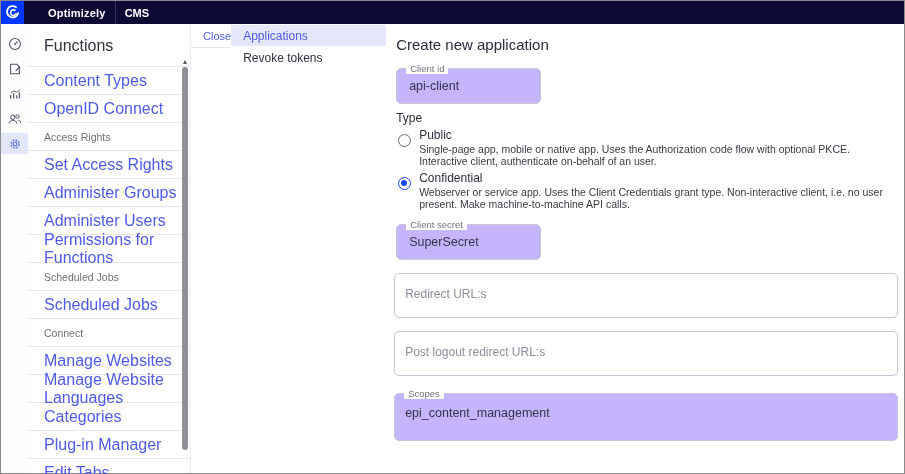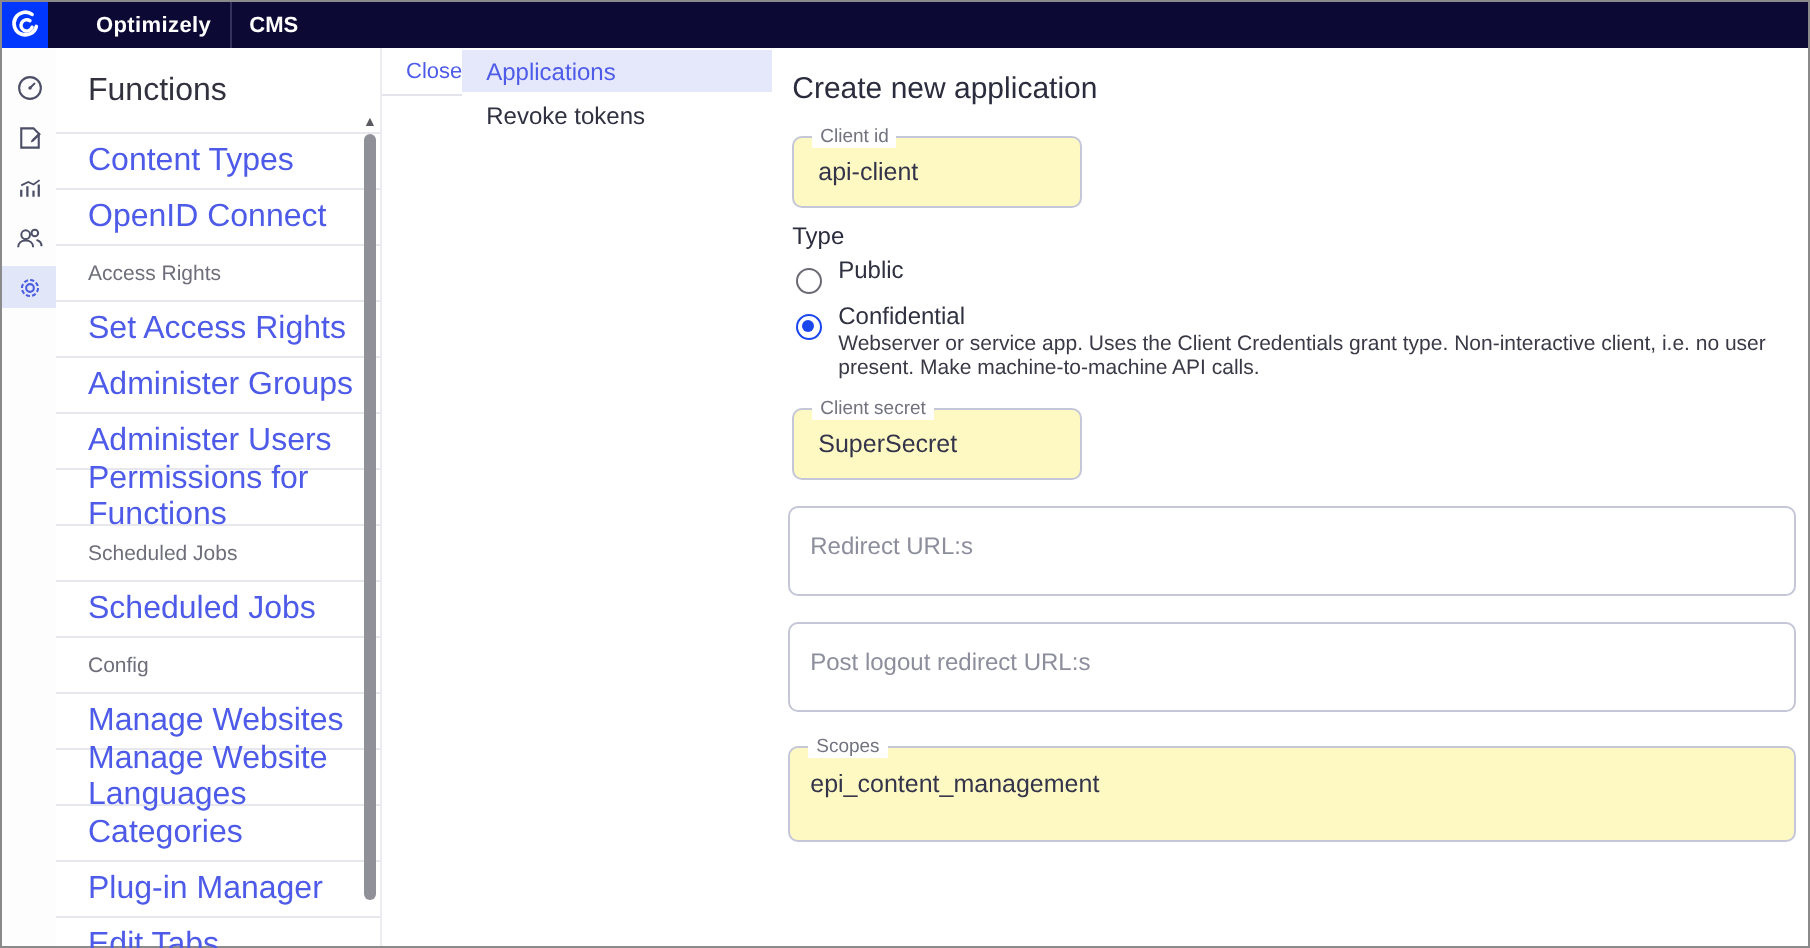--- a/index.html
+++ b/index.html
@@ -40,21 +40,21 @@
   .content-row { flex:1; display:flex; min-height:0; }
 
   
   .panel { width:155px; flex:0 0 155px; }
   .panel-tab { height:21px; display:flex; align-items:center; padding-left:12px; font-size:12px; color:#2f3040; cursor:pointer; margin-top:1px; }
   .panel-tab.selected { background:#e5e8fa; color:#4e5be8; }
 
   
   .main { flex:1; padding:12px 6px 0 8px; min-width:0; }
   .form-title { font-size:15px; color:#2b2c3d; font-weight:500; margin-bottom:15px; padding-left:2px; }
-  .field { position:relative; border:1px solid #c5c6d8; border-radius:5px; background:#fef9c3; }
+  .field { position:relative; border:1px solid #c5c6d8; border-radius:5px; background:#c4b5fd; }
   .field-label { position:absolute; top:-6px; left:9px; background:#fff; padding:0 4px; font-size:9.5px; color:#72737f; line-height:11px; }
   .field-sm { width:145px; height:36px; display:flex; align-items:center; padding-left:12px; margin-left:2px; }
   .field-value { font-size:12.5px; color:#33344a; }
   .type-label { font-size:12px; color:#2b2c3d; margin:7px 0 3px 2px; }
   .radio-row { display:flex; align-items:flex-start; margin-bottom:4px; }
   .radio { width:13px; height:13px; border-radius:50%; border:1.6px solid #6a6a75; margin:6px 8px 0 4px; flex:0 0 13px; position:relative; cursor:pointer; }
   .radio.checked { border-color:#1a46ee; }
   .radio.checked::after { content:""; position:absolute; left:2px; top:2px; width:6px; height:6px; border-radius:50%; background:#1a46ee; }
   .radio-texts { flex:1; }
   .radio-name { font-size:12px; color:#2f3040; }
@@ -126,21 +126,21 @@
       <div class="sidebar-title">Functions</div>
       <div class="nav-row nav-link">Content Types</div>
       <div class="nav-row nav-link">OpenID Connect</div>
       <div class="nav-row nav-section">Access Rights</div>
       <div class="nav-row nav-link">Set Access Rights</div>
       <div class="nav-row nav-link">Administer Groups</div>
       <div class="nav-row nav-link">Administer Users</div>
       <div class="nav-row nav-link">Permissions for Functions</div>
       <div class="nav-row nav-section">Scheduled Jobs</div>
       <div class="nav-row nav-link">Scheduled Jobs</div>
-      <div class="nav-row nav-section">Config</div>
+      <div class="nav-row nav-section">Connect</div>
       <div class="nav-row nav-link">Manage Websites</div>
       <div class="nav-row nav-link">Manage Website Languages</div>
       <div class="nav-row nav-link">Categories</div>
       <div class="nav-row nav-link">Plug-in Manager</div>
       <div class="nav-row nav-link">Edit Tabs</div>
       <div class="scrollbar">
         <div class="scroll-up">▲</div>
         <div class="scroll-thumb"></div>
       </div>
     </div>
@@ -164,20 +164,21 @@
             <span class="field-label">Client id</span>
             <span class="field-value">api-client</span>
           </div>
 
           <div class="type-label">Type</div>
 
           <div class="radio-row">
             <div class="radio"></div>
             <div class="radio-texts">
               <div class="radio-name">Public</div>
+              <div class="radio-desc">Single-page app, mobile or native app. Uses the Authorization code flow with optional PKCE. Interactive client, authenticate on-behalf of an user.</div>
             </div>
           </div>
 
           <div class="radio-row">
             <div class="radio checked"></div>
             <div class="radio-texts">
               <div class="radio-name">Confidential</div>
               <div class="radio-desc">Webserver or service app. Uses the Client Credentials grant type. Non-interactive client, i.e. no user present. Make machine-to-machine API calls.</div>
             </div>
           </div>

